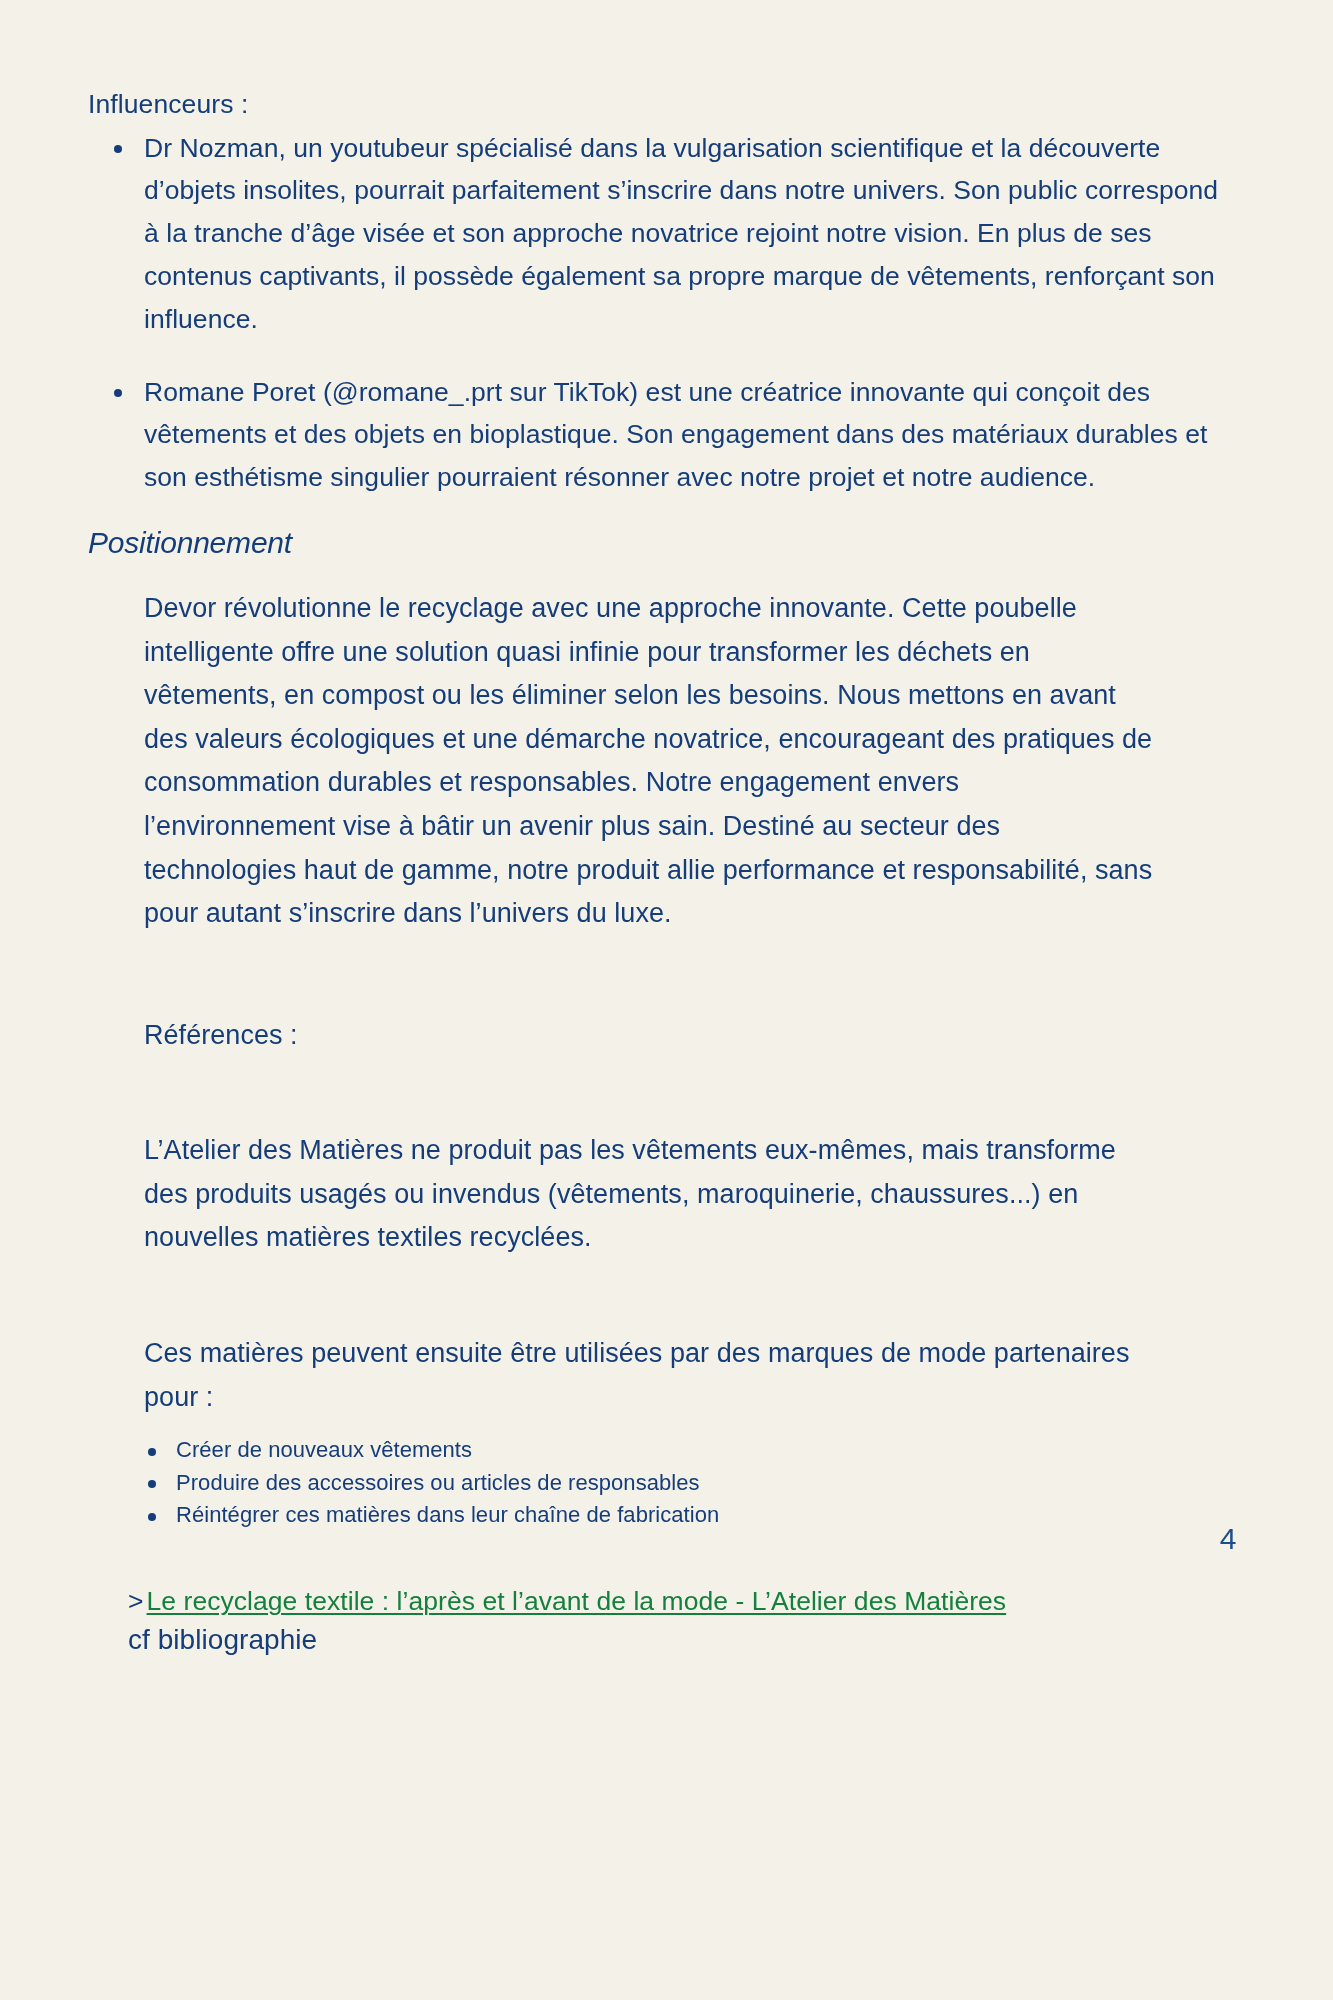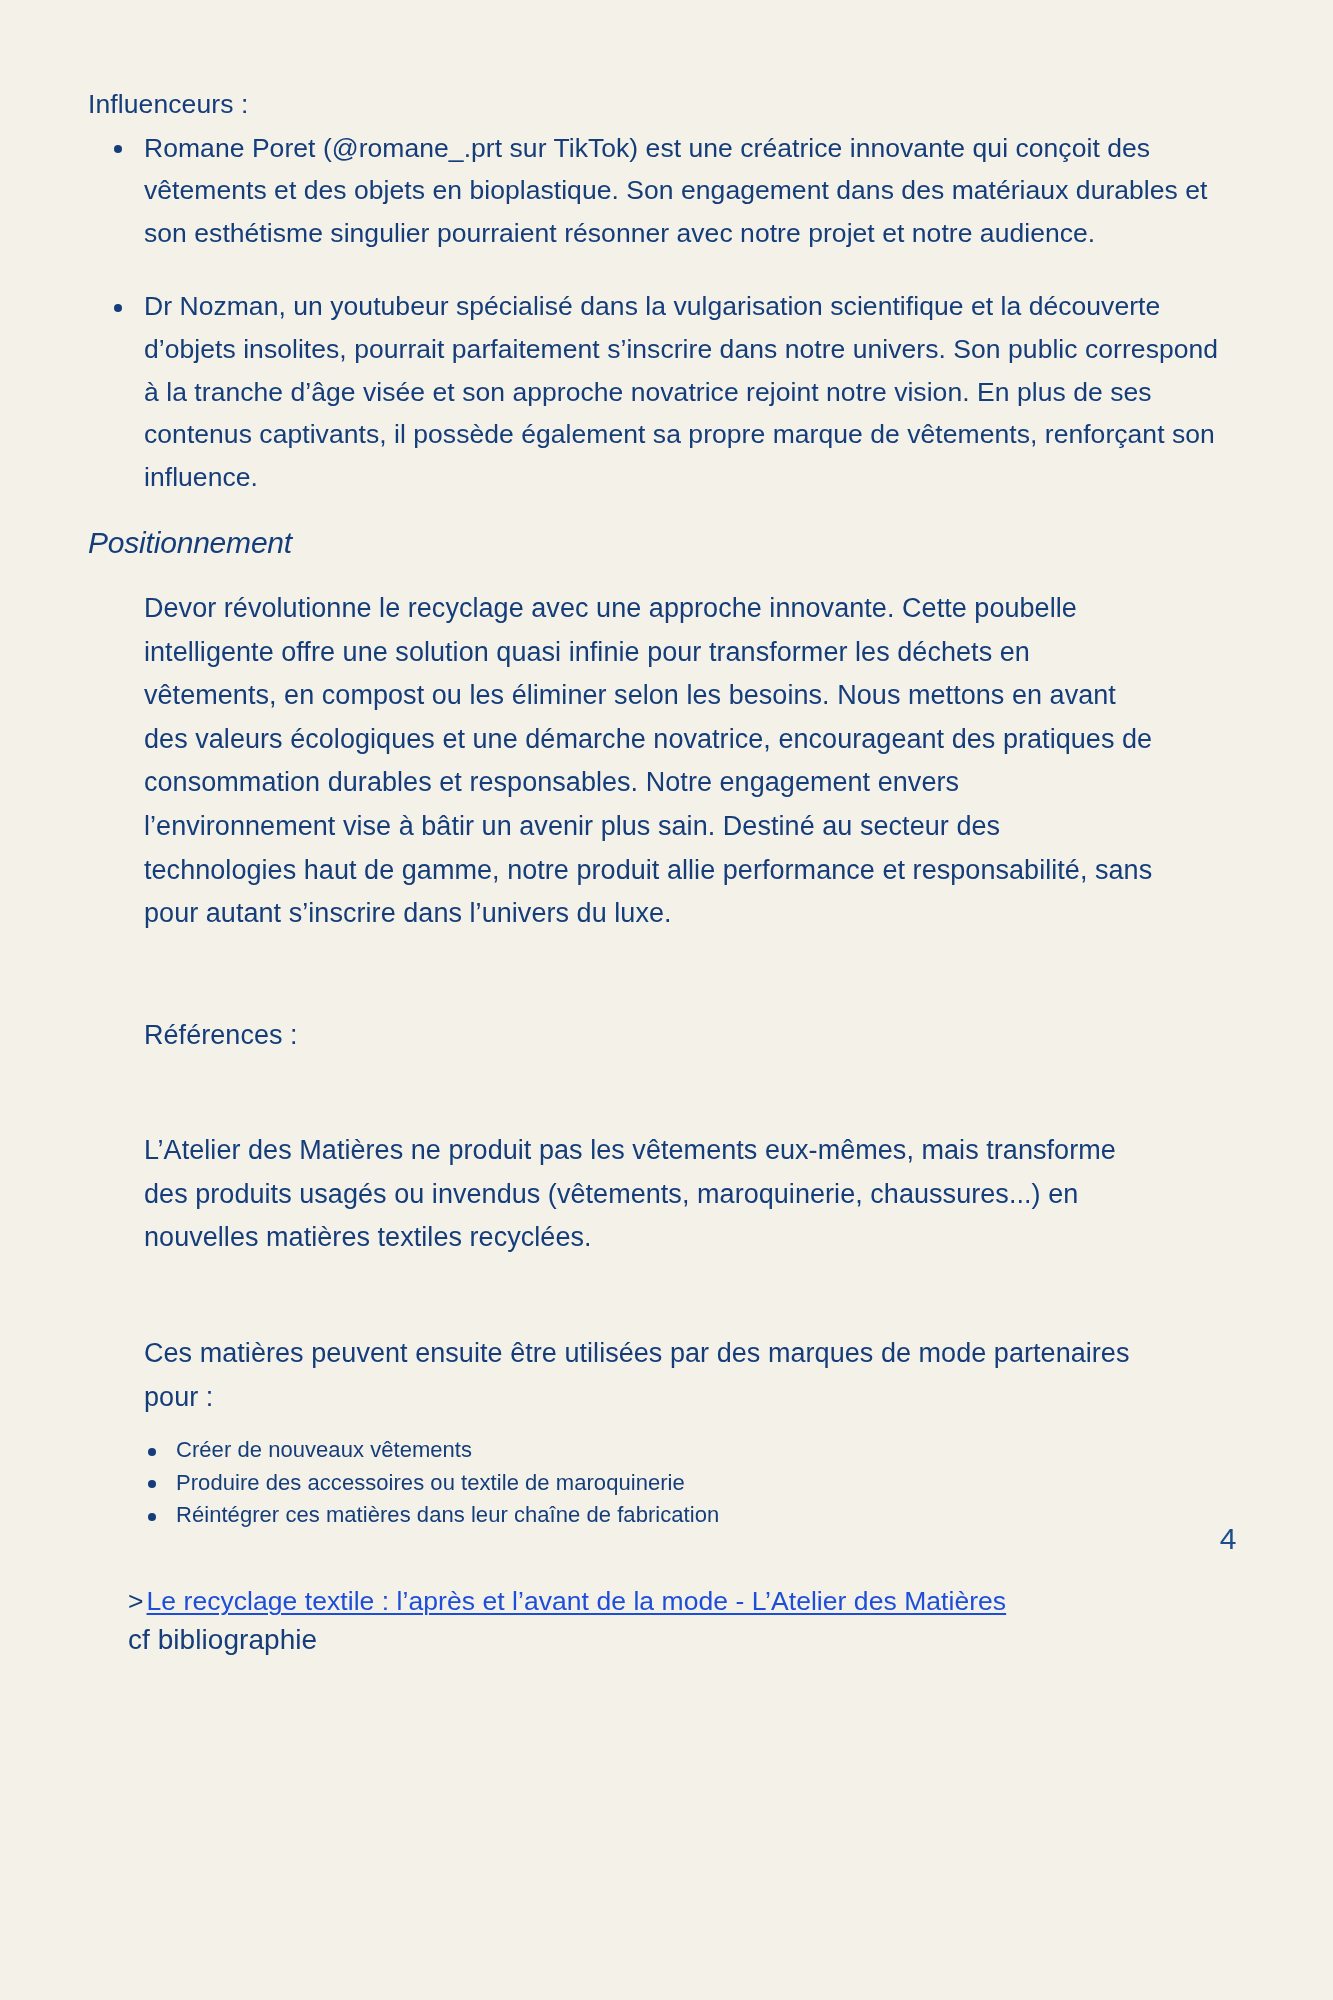--- a/index.html
+++ b/index.html
@@ -110,21 +110,21 @@
   .link-line {
     font-size: 26.5px;
     line-height: 1.44;
     letter-spacing: 0.05px;
     margin: 0;
   }
   .link-line .caret {
     margin-right: 3px;
   }
   .link-line a.doc-link {
-    color: #1d4ed8;
+    color: #15803d;
     text-decoration: underline;
     text-underline-offset: 3px;
     text-decoration-thickness: 1.5px;
   }
   .cf-line {
     font-size: 28px;
     line-height: 1.44;
     letter-spacing: 0.05px;
     margin: 0;
   }
@@ -143,25 +143,25 @@
 <body>
 
 <div class="page">
 
   <div>
     <p class="lead-label">Influenceurs :</p>
 
     <ul class="top-list">
       <li>
         <span class="dot"></span>
-        <span>Romane Poret (@romane_.prt sur TikTok) est une créatrice innovante qui conçoit des vêtements et des objets en bioplastique. Son engagement dans des matériaux durables et son esthétisme singulier pourraient résonner avec notre projet et notre audience.</span>
+        <span>Dr Nozman, un youtubeur spécialisé dans la vulgarisation scientifique et la découverte d’objets insolites, pourrait parfaitement s’inscrire dans notre univers. Son public correspond à la tranche d’âge visée et son approche novatrice rejoint notre vision. En plus de ses contenus captivants, il possède également sa propre marque de vêtements, renforçant son influence.</span>
       </li>
       <li>
         <span class="dot"></span>
-        <span>Dr Nozman, un youtubeur spécialisé dans la vulgarisation scientifique et la découverte d’objets insolites, pourrait parfaitement s’inscrire dans notre univers. Son public correspond à la tranche d’âge visée et son approche novatrice rejoint notre vision. En plus de ses contenus captivants, il possède également sa propre marque de vêtements, renforçant son influence.</span>
+        <span>Romane Poret (@romane_.prt sur TikTok) est une créatrice innovante qui conçoit des vêtements et des objets en bioplastique. Son engagement dans des matériaux durables et son esthétisme singulier pourraient résonner avec notre projet et notre audience.</span>
       </li>
     </ul>
   </div>
 
   <div>
     <h2 class="section-heading">Positionnement</h2>
 
     <div class="indent-block">
 
       <p class="body-para">Devor révolutionne le recyclage avec une approche innovante. Cette poubelle intelligente offre une solution quasi infinie pour transformer les déchets en vêtements, en compost ou les éliminer selon les besoins. Nous mettons en avant des valeurs écologiques et une démarche novatrice, encourageant des pratiques de consommation durables et responsables. Notre engagement envers l’environnement vise à bâtir un avenir plus sain. Destiné au secteur des technologies haut de gamme, notre produit allie performance et responsabilité, sans pour autant s’inscrire dans l’univers du luxe.</p>
@@ -178,21 +178,21 @@
 
       <p class="body-para">Ces matières peuvent ensuite être utilisées par des marques de mode partenaires pour :</p>
 
       <ul class="sub-list">
         <li>
           <span class="dot"></span>
           <span>Créer de nouveaux vêtements</span>
         </li>
         <li>
           <span class="dot"></span>
-          <span>Produire des accessoires ou textile de maroquinerie</span>
+          <span>Produire des accessoires ou articles de responsables</span>
         </li>
         <li>
           <span class="dot"></span>
           <span>Réintégrer ces matières dans leur chaîne de fabrication</span>
         </li>
       </ul>
 
       <div class="gap-lg"></div>
 
       <p class="link-line">

